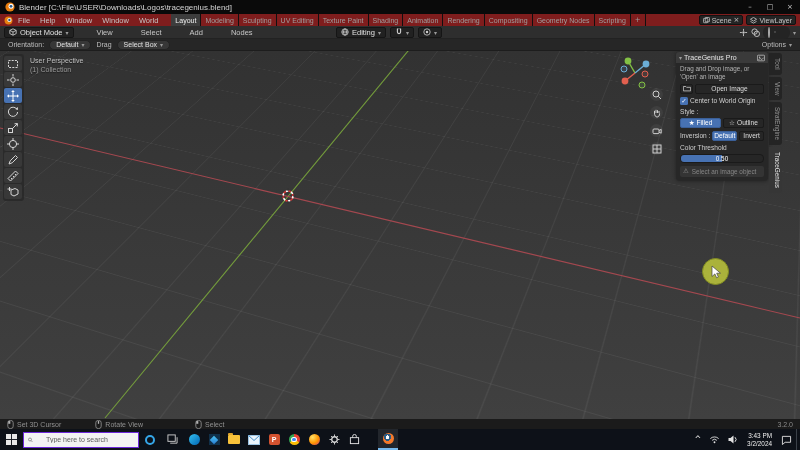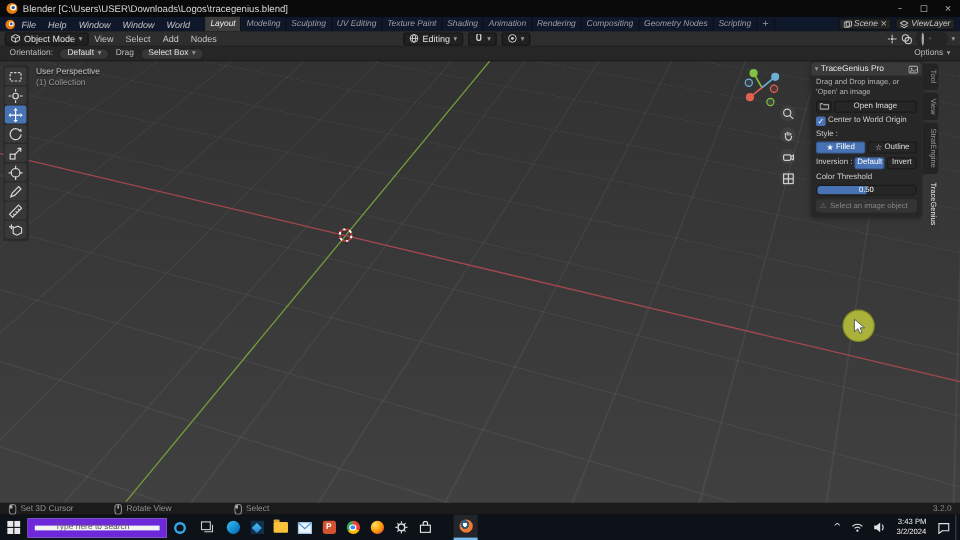--- a/index.html
+++ b/index.html
@@ -8,30 +8,30 @@
   .sym{font-family:"DejaVu Sans",sans-serif;}
   .screen{width:800px;height:450px;display:flex;flex-direction:column;}
 
   
   .titlebar{height:14px;background:#0a0a0a;display:flex;align-items:center;padding-left:5px;flex:0 0 auto;}
   .titlebar .title{font-size:8px;color:#d6d6d6;margin-left:4px;white-space:nowrap;}
   .win-controls{margin-left:auto;display:flex;height:100%;}
   .win-btn{width:20px;height:100%;display:flex;align-items:center;justify-content:center;font-size:7px;color:#cfcfcf;}
 
   
-  .menubar{height:12px;background:#0f172a;display:flex;align-items:center;padding:0 4px;font-size:7.5px;flex:0 0 auto;white-space:nowrap;font-style:italic;}
+  .menubar{height:12px;background:#7f1d1d;display:flex;align-items:center;padding:0 4px;font-size:7.5px;flex:0 0 auto;white-space:nowrap;}
   .menu-item{padding:0 5px;color:#c4c4c4;}
   .ws-tabs{display:flex;margin-left:8px;align-items:stretch;height:100%;}
   .ws-tab{padding:0 4px;display:flex;align-items:center;font-size:7px;color:#9f9f9f;border-right:1px solid #101010;}
   .ws-tab.active{background:#3d3d3d;color:#f0f0f0;}
   .mb-right{margin-left:auto;display:flex;align-items:center;gap:3px;font-size:7px;color:#c4c4c4;}
   .chip{display:flex;align-items:center;gap:2px;background:#242424;border:1px solid #121212;border-radius:2px;padding:0 3px;height:10px;}
 
   
-  .vp-header{height:13px;background:#2e2e2e;display:flex;align-items:center;padding:0 4px;font-size:7.5px;position:relative;flex:0 0 auto;border-bottom:1px solid #222;}
+  .vp-header{height:13px;background:#2e2e2e;display:flex;align-items:center;padding:0 4px;font-size:7.5px;position:relative;flex:0 0 auto;border-bottom:1px solid #222;gap:18px;}
   .mode-btn{display:flex;align-items:center;gap:3px;background:#212121;border:1px solid #151515;border-radius:2px;padding:0 4px;height:11px;color:#e0e0e0;}
   .vph-menu{padding:0 5px;color:#c6c6c6;}
   .vph-center{position:absolute;left:336px;top:0;height:100%;display:flex;align-items:center;gap:4px;}
   .vph-right{margin-left:auto;display:flex;align-items:center;gap:3px;}
   .sphere{width:8px;height:8px;border-radius:50%;}
   .sphere.wire{border:1px solid #a8a8a8;}
   .sphere.solid{background:radial-gradient(circle at 35% 30%,#e8e8e8,#9a9a9a);}
   .sphere.material{background:radial-gradient(circle at 35% 30%,#e8e8e8,#6f87a8);}
   .sphere.rendered{background:radial-gradient(circle at 35% 30%,#fff,#6b6b6b);}
   .sphere-pill{display:flex;gap:3px;align-items:center;background:#242424;border-radius:6px;padding:1px 4px;}
@@ -91,21 +91,21 @@
 
   
   .statusbar{height:10px;background:#1b1b1b;display:flex;align-items:center;font-size:7px;color:#909090;padding:0 7px;flex:0 0 auto;gap:4px;}
   .status-item{display:flex;align-items:center;gap:3px;}
   .sb-gap1{margin-right:30px;} .sb-gap2{margin-right:48px;}
   .version{margin-left:auto;color:#8a8a8a;}
 
   
   .taskbar{height:21px;background:#0d1118;display:flex;align-items:center;flex:0 0 auto;}
   .tb-btn{height:100%;display:flex;align-items:center;justify-content:center;padding:0 6px;}
-  .searchbox{height:16px;width:116px;background:#f3f3f3;border:6px solid #6d28d9;display:flex;align-items:center;gap:13px;padding:0 4px;}
+  .searchbox{height:16px;width:116px;background:#f3f3f3;border:1px solid #6d28d9;display:flex;align-items:center;gap:13px;padding:0 4px;}
   .searchbox input{border:none;outline:none;background:transparent;font-size:7px;color:#333;width:88px;font-family:"Liberation Sans",sans-serif;}
   .searchbox input::placeholder{color:#5d5d5d;}
   .app{width:20px;height:100%;display:flex;align-items:center;justify-content:center;position:relative;}
   .app.active-app{background:rgba(255,255,255,.09);border-bottom:2px solid #76b9ed;margin-left:14px;}
   .dot{width:11px;height:11px;border-radius:50%;display:block;position:relative;}
   .edge-dot{background:linear-gradient(135deg,#35c1f1,#0065b3);}
   .firefox-dot{background:radial-gradient(circle at 32% 30%,#ffe066,#ff9400 55%,#c22f86);}
   .chrome-dot{background:conic-gradient(#ea4335 0 33%,#fbbc05 33% 66%,#34a853 66% 100%);}
   .chrome-dot .inner{position:absolute;left:2.75px;top:2.75px;width:5.5px;height:5.5px;border-radius:50%;background:#fff;}
   .chrome-dot .inner2{position:absolute;left:3.9px;top:3.9px;width:3.2px;height:3.2px;border-radius:50%;background:#4285f4;}
@@ -125,21 +125,21 @@
 <body>
 
 <div class="screen">
 
   <div class="titlebar">
     <svg width="10" height="10" viewBox="0 0 10 10">
       <circle cx="5" cy="5" r="4.6" fill="#e87d0d"></circle>
         <circle cx="6" cy="4.3" r="2.5" fill="#fff"></circle>
         <circle cx="6" cy="4.3" r="1.4" fill="#265787"></circle>
     </svg>
-    <span class="title">Blender [C:\Users\USER\Downloads\Logos\tracegenius.blend]</span>
+    <span class="title">Blender [C:\File\USER\Downloads\Logos\tracegenius.blend]</span>
     <div class="win-controls">
       <span class="win-btn sym">–</span>
       <span class="win-btn sym">□</span>
       <span class="win-btn close sym">×</span>
     </div>
   </div>
 
   <div class="menubar">
     <svg width="9" height="9" viewBox="0 0 10 10">
       <circle cx="5" cy="5" r="4.4" fill="#e87d0d"></circle>

